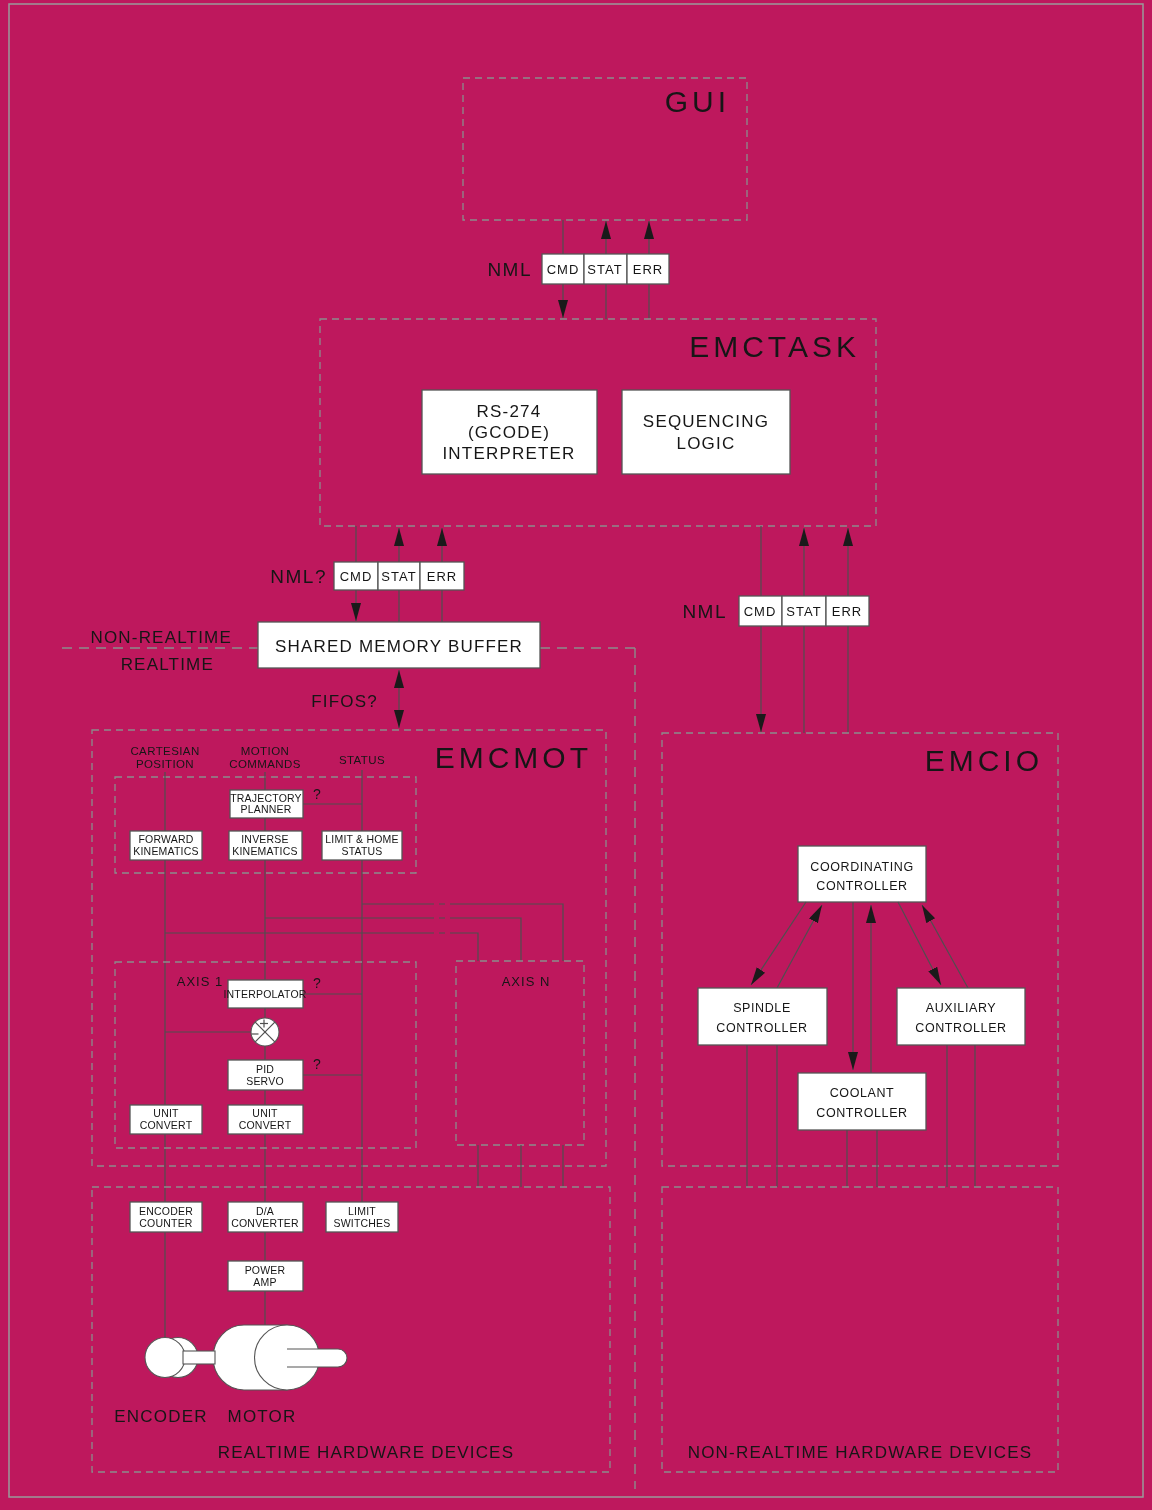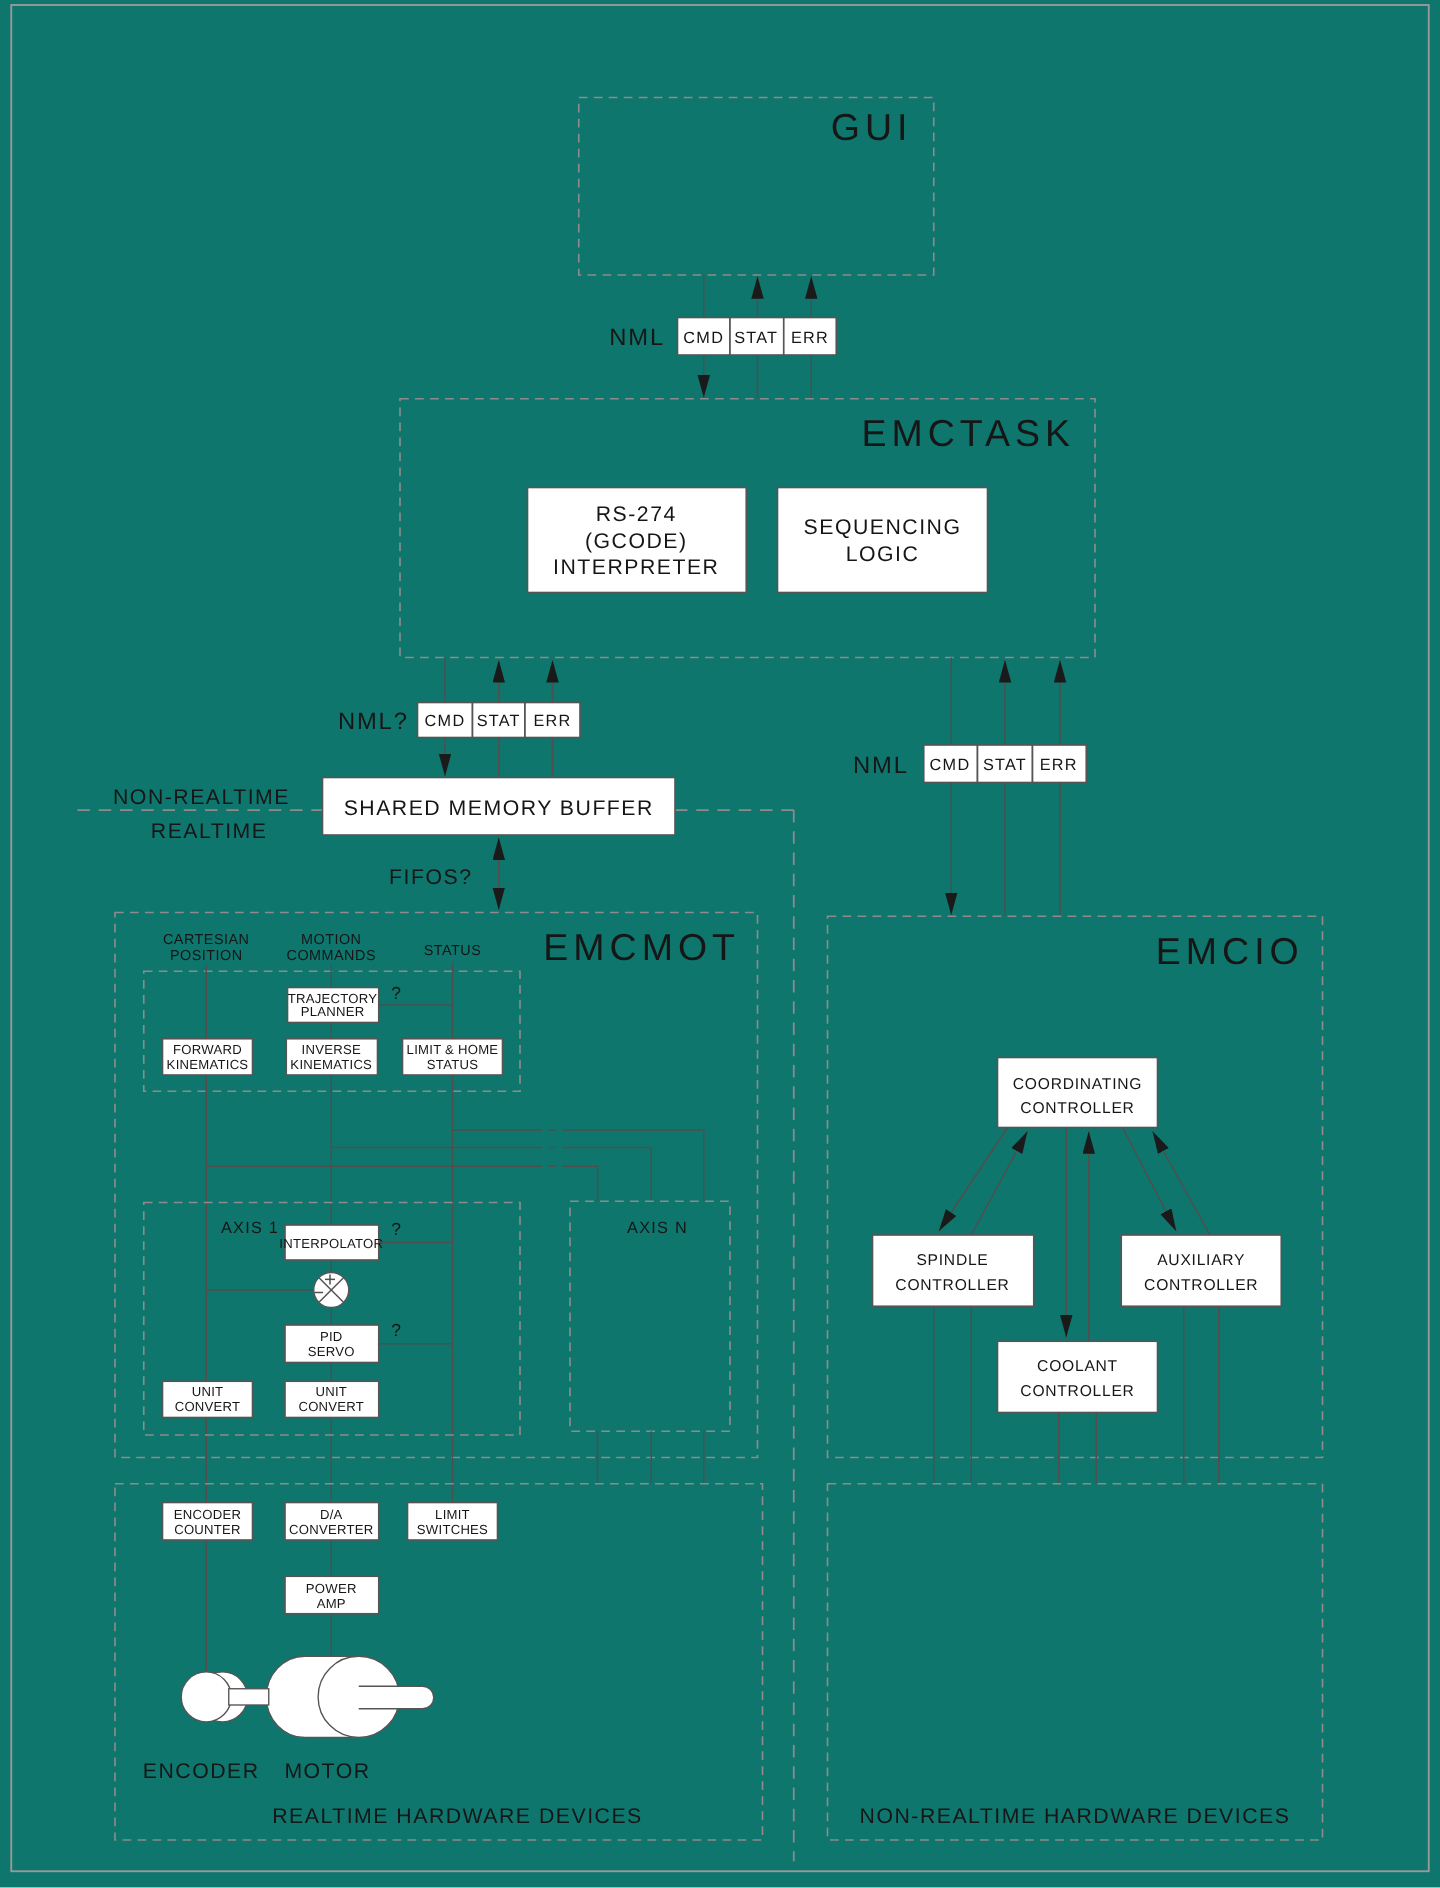--- a/index.html
+++ b/index.html
@@ -1,16 +1,16 @@
 <!DOCTYPE html>
 <html><head>
 <meta charset="utf-8">
 <style>
   html,body { margin:0; padding:0; background:#ffffff; }
-  .stage { width:1152px; height:1510px; position:relative; background:#0f766e; }
+  .stage { width:1152px; height:1510px; position:relative; background:#be185d; }
   svg  { display:block; }
   text { font-family:"Liberation Sans", sans-serif; fill:#161616; }
   .mid { text-anchor:middle; }
   .end { text-anchor:end; }
   .t-title { font-size:30px; letter-spacing:4px; }
   .t-nml   { font-size:19px; letter-spacing:1.5px; }
   .t-cell  { font-size:13px; letter-spacing:1px; }
   .t-lg    { font-size:17px; letter-spacing:1.2px; }
   .t-col   { font-size:11.5px; letter-spacing:0.4px; }
   .t-sm    { font-size:10.5px; letter-spacing:0.2px; }

